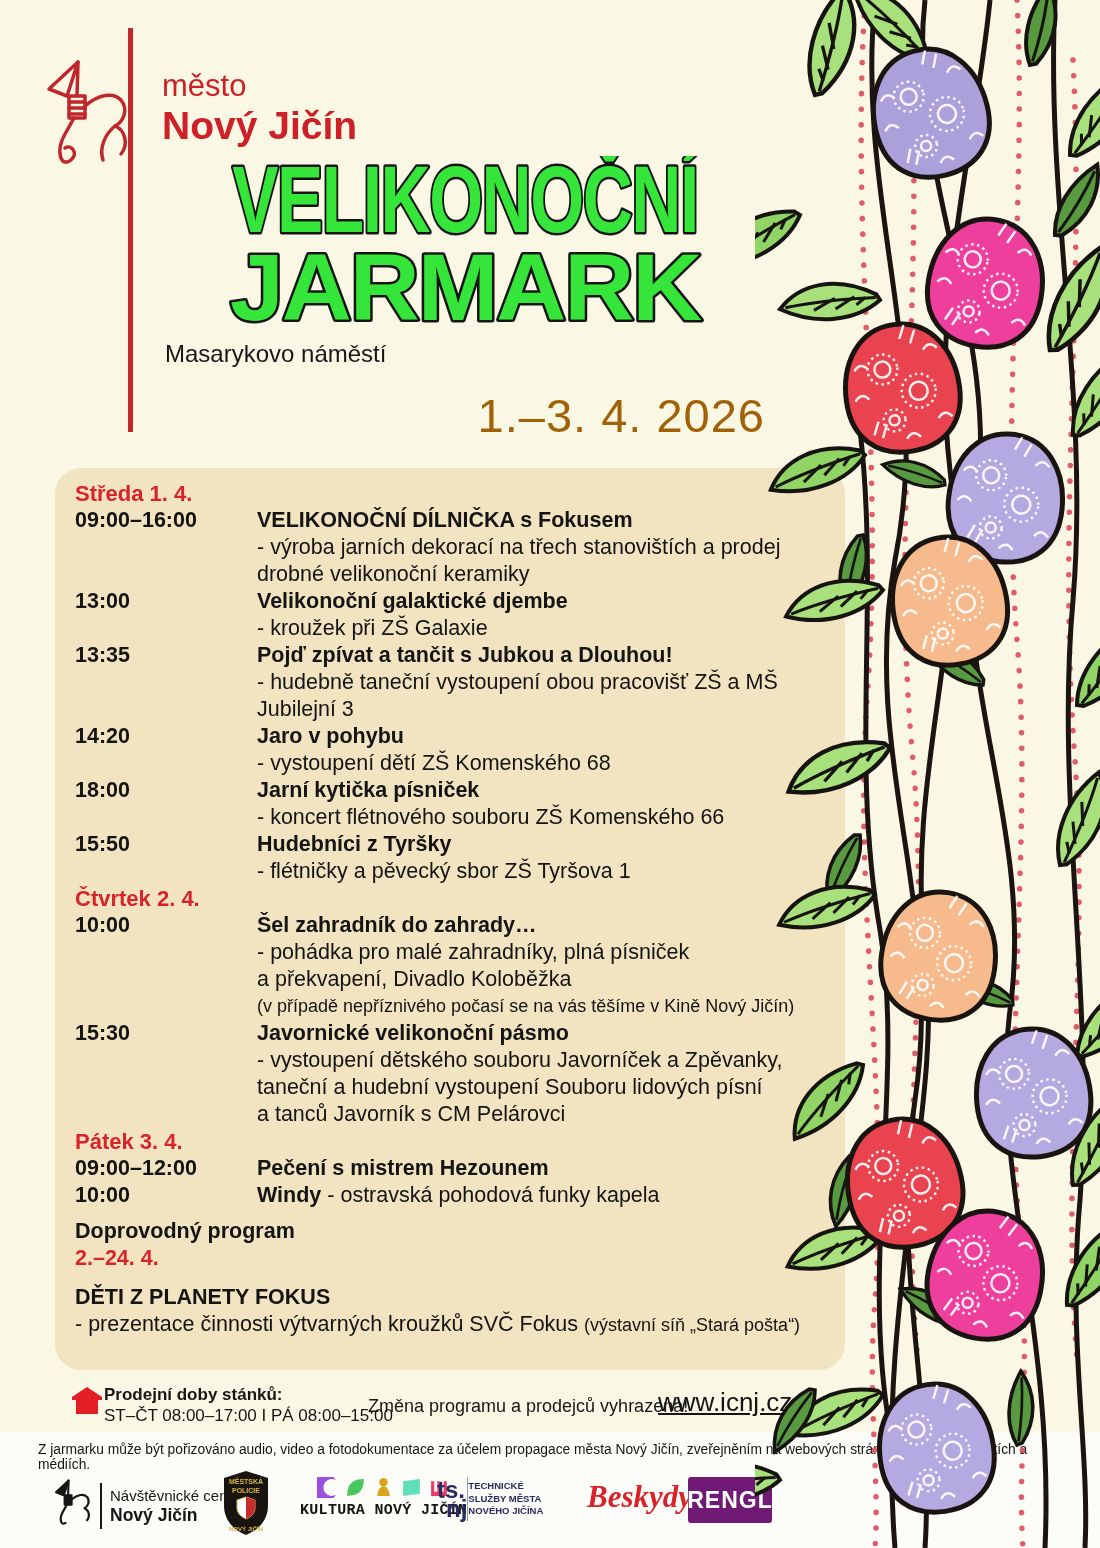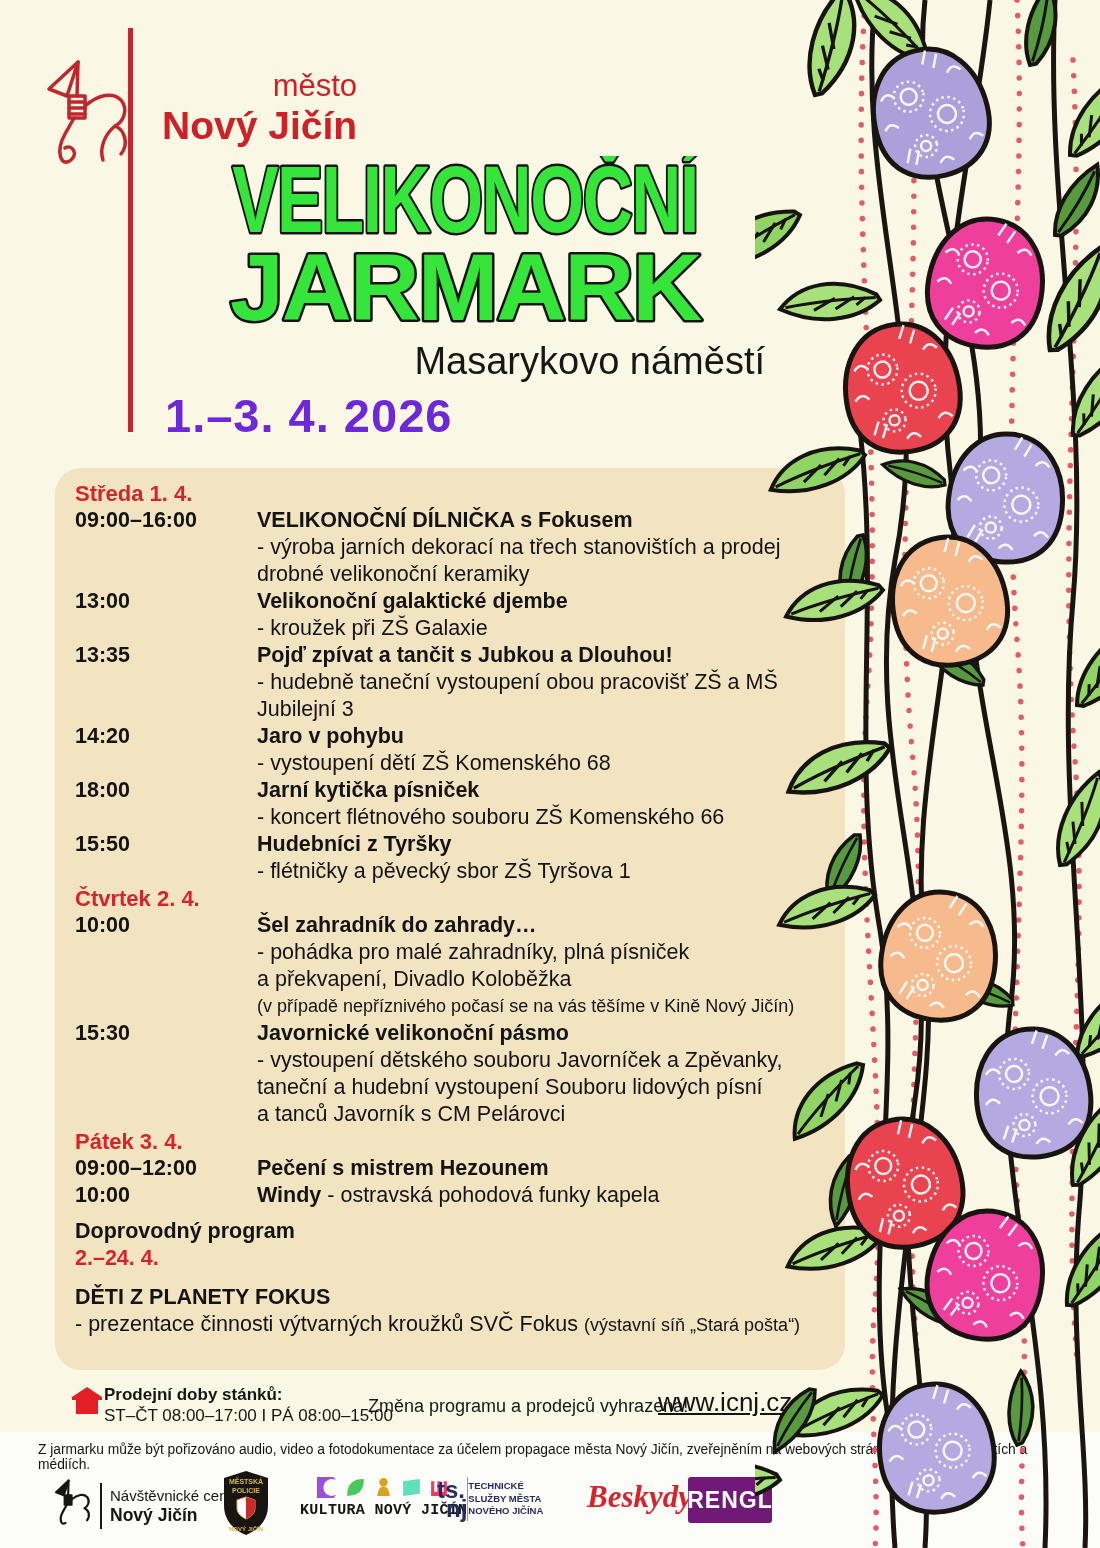--- a/index.html
+++ b/index.html
@@ -7,31 +7,31 @@
     width:1100px;height:1548px;position:relative;overflow:hidden;
     background:#faf8e4;
     font-family:"Liberation Sans",sans-serif;color:#161616;
   }
   .abs{position:absolute;}
 
   
   .city-logo{left:40px;top:56px;width:92px;height:130px;}
   .red-rule{left:128px;top:28px;width:5px;height:404px;background:#c1272d;}
   .city-text{left:162px;top:70px;line-height:1.05;}
-  .city-small{font-size:31px;color:#cd2127;text-align:right;}
+  .city-small{font-size:31px;color:#cd2127;}
   .city-name{font-size:39px;font-weight:bold;color:#cd2127;margin-top:3px;}
 
   .title-svg{left:165px;top:156px;}
   .t1,.t2{
     font-family:"Liberation Sans",sans-serif;font-weight:bold;font-size:95px;
     fill:#35e53a;stroke:#141414;stroke-width:5px;paint-order:stroke;
     stroke-linejoin:round;letter-spacing:-2px;
   }
-  .venue{left:165px;top:340px;width:600px;text-align:right;font-size:38px;color:#171717;}
-  .dates{left:165px;top:388px;width:600px;text-align:left;font-size:47px;font-weight:bold;color:#6d28d9;letter-spacing:1px;}
+  .venue{left:165px;top:340px;width:600px;text-align:left;font-size:24px;color:#171717;}
+  .dates{left:165px;top:388px;width:600px;text-align:right;font-size:47px;font-weight:normal;color:#a16207;letter-spacing:1px;}
 
   
   .panel{
     left:55px;top:468px;width:790px;height:902px;box-sizing:border-box;
     background:#f2e3c1;border-radius:26px;padding:12px 20px 12px 20px;
     font-size:21.5px;line-height:27px;color:#141414;
   }
   .day-label{color:#d8232a;font-weight:bold;font-size:22px;}
   .event-row{display:grid;grid-template-columns:182px 1fr;}
   .time{font-weight:bold;}

